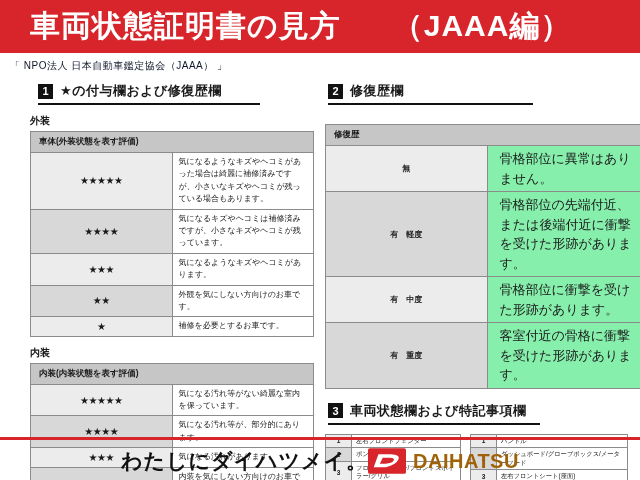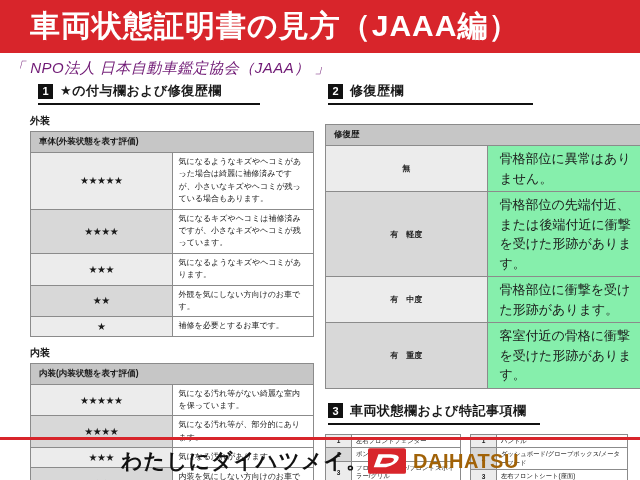--- a/index.html
+++ b/index.html
@@ -2,24 +2,24 @@
 <html><head>
 <meta charset="utf-8">
 <style>
   * { margin:0; padding:0; box-sizing:border-box; }
   html,body { width:640px; height:480px; background:#fff; }
   body { font-family:"Liberation Sans","DejaVu Sans",sans-serif; color:#1a1a1a; }
   .page { position:relative; width:640px; height:480px; background:#fff; overflow:hidden; }
 
   
   .banner { position:absolute; top:0; left:0; width:640px; height:53px;
-            background:#d8252b; display:flex; align-items:center; padding-left:30px; }
+            background:#d8252b; display:flex; align-items:center; padding-left:30px; gap:52px; }
   .banner .t { color:#fff; font-weight:bold; font-size:30px; letter-spacing:1px; }
 
-  .subtitle { position:absolute; top:59px; left:10px; font-size:15px; color:#701a75; letter-spacing:0.5px;font-style:italic; }
+  .subtitle { position:absolute; top:59px; left:10px; font-size:10px; color:#0f172a; letter-spacing:0.5px; }
 
   
   .sec-h { display:flex; align-items:center; gap:7px; border-bottom:2.5px solid #111; padding-bottom:3px; }
   .sec-num { display:inline-flex; align-items:center; justify-content:center;
              width:15px; height:15px; background:#111; color:#fff; font-size:11px; font-weight:bold; }
   .sec-title { font-size:13px; font-weight:bold; letter-spacing:0.5px; }
 
   .col-left  { position:absolute; top:82px; left:30px;  width:284px; }
   .col-right { position:absolute; top:82px; left:325px; width:303px; }
   .col-left .sec-h { margin-left:8px; width:222px; }

